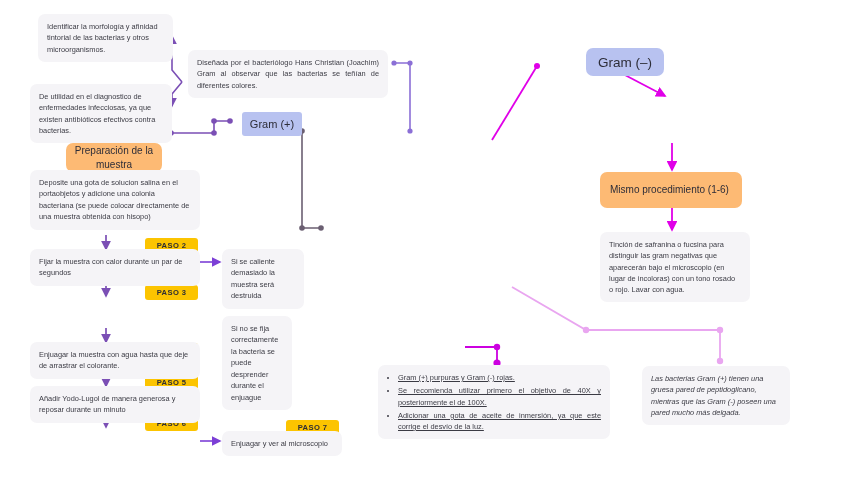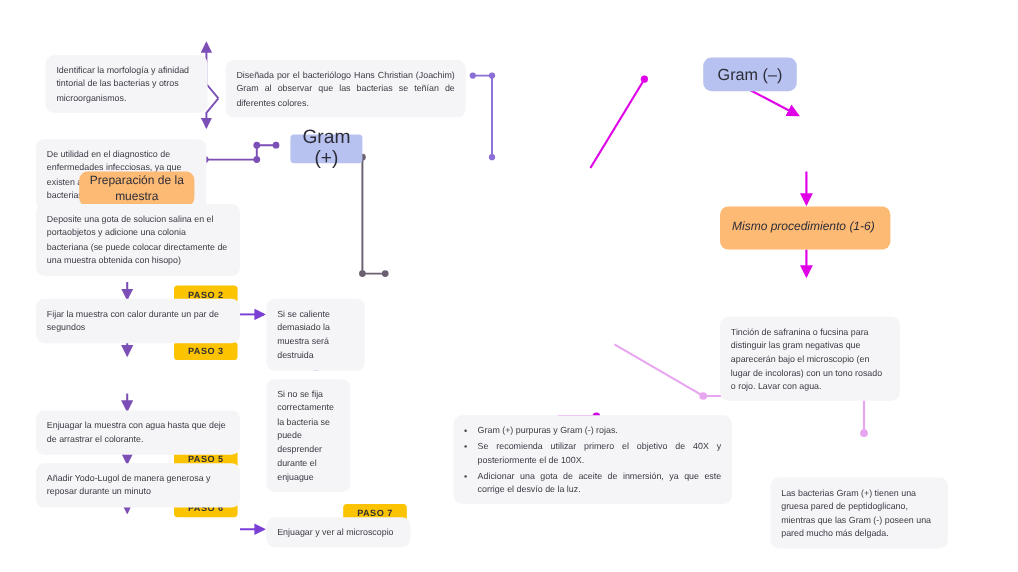--- a/index.html
+++ b/index.html
@@ -37,21 +37,20 @@
     background: #f5f4f7;
     color: #3b3b44;
     font-size: 7.4px;
     line-height: 1.52;
     padding: 7px 9px;
     text-align: justify;
     border-radius: 7px;
   }
   .textbox.left {
     text-align: left;
-    margin-top: 32px;
   }
   .textbox ul {
     margin: 0;
     padding-left: 11px;
   }
   .textbox li {
     margin: 0 0 2px 0;
     text-align: justify;
   }
   .textbox li:last-child { margin-bottom: 0; }
@@ -79,21 +78,21 @@
     line-height: 15px;
     height: 15px;
     width: 53px;
     border-radius: 3px;
   }
 
   
   .gram-pos {
     background: #b8c2f0;
     color: #2d2d38;
-    font-size: 16px;
+    font-size: 11px;
     text-align: center;
     border-radius: 3px;
     display: flex;
     align-items: center;
     justify-content: center;
   }
   .gram-neg {
     background: #b8c2f0;
     color: #2d2d38;
     font-size: 13.5px;
@@ -115,21 +114,20 @@
     display: flex;
     align-items: center;
     justify-content: center;
     padding: 4px 6px;
     box-sizing: border-box;
   }
   .headbox.lefty {
     text-align: right;
     justify-content: flex-start;
     padding-left: 10px;
-    font-style: italic;
   }
 
   
   #center-circle {
     position: absolute;
     border-radius: 50%;
     background: #e9a6f0;
     display: flex;
     align-items: center;
     justify-content: center;
@@ -318,25 +316,25 @@
 
 
   <div class="node headbox lefty" style="left:600px; top:172px; width:142px; height:36px;">
     <span>Mismo procedimiento (1-6)</span>
   </div>
 
   <div class="node textbox left" style="left:600px; top:232px; width:150px;">
     <span>Tinción de safranina o fucsina para distinguir las gram negativas que aparecerán bajo el microscopio (en lugar de incoloras) con un tono rosado o rojo. Lavar con agua.</span>
   </div>
 
-  <div class="node textbox" style="left:378px; top:346px; width:232px;">
+  <div class="node textbox" style="left:378px; top:365px; width:232px;text-decoration:underline;">
     <ul>
       <li>Gram (+) purpuras y Gram (-) rojas.</li>
       <li>Se recomienda utilizar primero el objetivo de 40X y posteriormente el de 100X.</li>
       <li>Adicionar una gota de aceite de inmersión, ya que este corrige el desvío de la luz.</li>
     </ul>
   </div>
 
-  <div class="node textbox left" style="left:642px; top:366px; width:148px;">
+  <div class="node textbox left" style="left:642px; top:366px; width:148px;font-style:italic;">
     <span>Las bacterias Gram (+) tienen una gruesa pared de peptidoglicano, mientras que las Gram (-) poseen una pared mucho más delgada.</span>
   </div>
 
 </div>
 
 </body></html>

